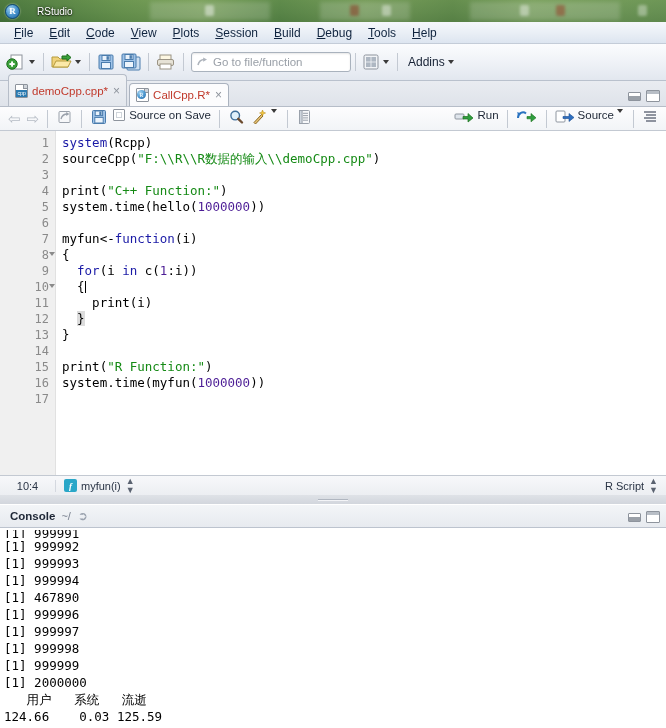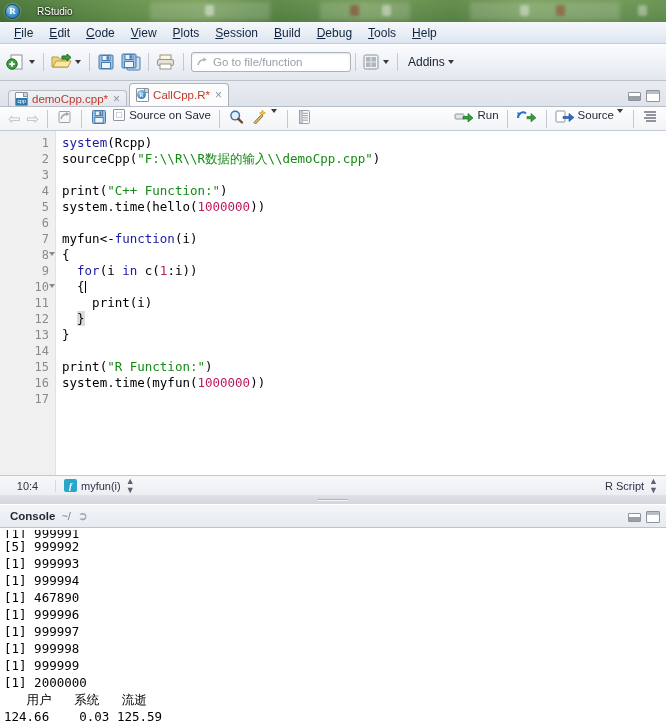--- a/index.html
+++ b/index.html
@@ -104,21 +104,21 @@
     display: flex; flex-direction: column;
   }
   #tabbar {
     height: 26px;
     background: linear-gradient(to bottom, #e9ecf1 0%, #dfe3ea 100%);
     border-bottom: 1px solid #b6bdc8;
     display: flex; align-items: flex-end; padding-left: 8px;
     position: relative;
   }
   .tab {
-    display: flex; align-items: center; height: 16px;
+    display: flex; align-items: center; height: 32px;
     padding: 0 6px 0 6px; margin-right: 2px;
     border: 1px solid #b6bdc8; border-bottom: none;
     border-radius: 4px 4px 0 0;
     background: linear-gradient(to bottom, #f0f2f5 0%, #e3e7ed 100%);
     font-size: 11.5px; cursor: default; white-space: nowrap;
   }
   .tab.active {
     background: #fcfcfd;
     border-color: #aab2be;
     height: 23px;
@@ -197,21 +197,21 @@
   .ln .fold {
     position: absolute; right: 0px; top: 5px;
     width: 0; height: 0;
     border-left: 3px solid transparent; border-right: 3px solid transparent;
     border-top: 4px solid #8a8a8a;
   }
   #code-lines { flex: 1; padding-top: 4px; padding-left: 6px; }
   .cl { height: 16px; line-height: 16px; white-space: pre; color: #000000; }
   .k-fn   { color: #1a1aa6; }          
   .k-str  { color: #158a15; }          
-  .k-num  { color: #be185d; text-align: center; }
+  .k-num  { color: #4c1d95; text-align: center; }
   .brace-hl { background: #dcdcdc; }
   .caret-bar {
     display: inline-block; width: 1px; height: 12px;
     background: #000; vertical-align: -2px;
   }
 
   
   #editor-status {
     height: 20px; background: linear-gradient(to bottom,#f7f8fa 0%, #eceef2 100%);
     border-top: 1px solid #c3c9d2;
@@ -540,21 +540,21 @@
     <span id="console-title">Console</span>
     <span id="console-path">~/</span>
     <span class="share-ico">➲</span>
     <div class="pane-ctrls">
       <div class="pane-min"></div>
       <div class="pane-max"></div>
     </div>
   </div>
   <div id="console-body">
       <div class="conl clipped">[1] 999991</div>
-      <div class="conl">[5] 999992</div>
+      <div class="conl">[1] 999992</div>
       <div class="conl">[1] 999993</div>
       <div class="conl">[1] 999994</div>
       <div class="conl">[1] 467890</div>
       <div class="conl">[1] 999996</div>
       <div class="conl">[1] 999997</div>
       <div class="conl">[1] 999998</div>
       <div class="conl">[1] 999999</div>
       <div class="conl">[1] 2000000</div>
       <div class="conl">   用户   系统   流逝</div>
       <div class="conl">124.66    0.03 125.59</div>

